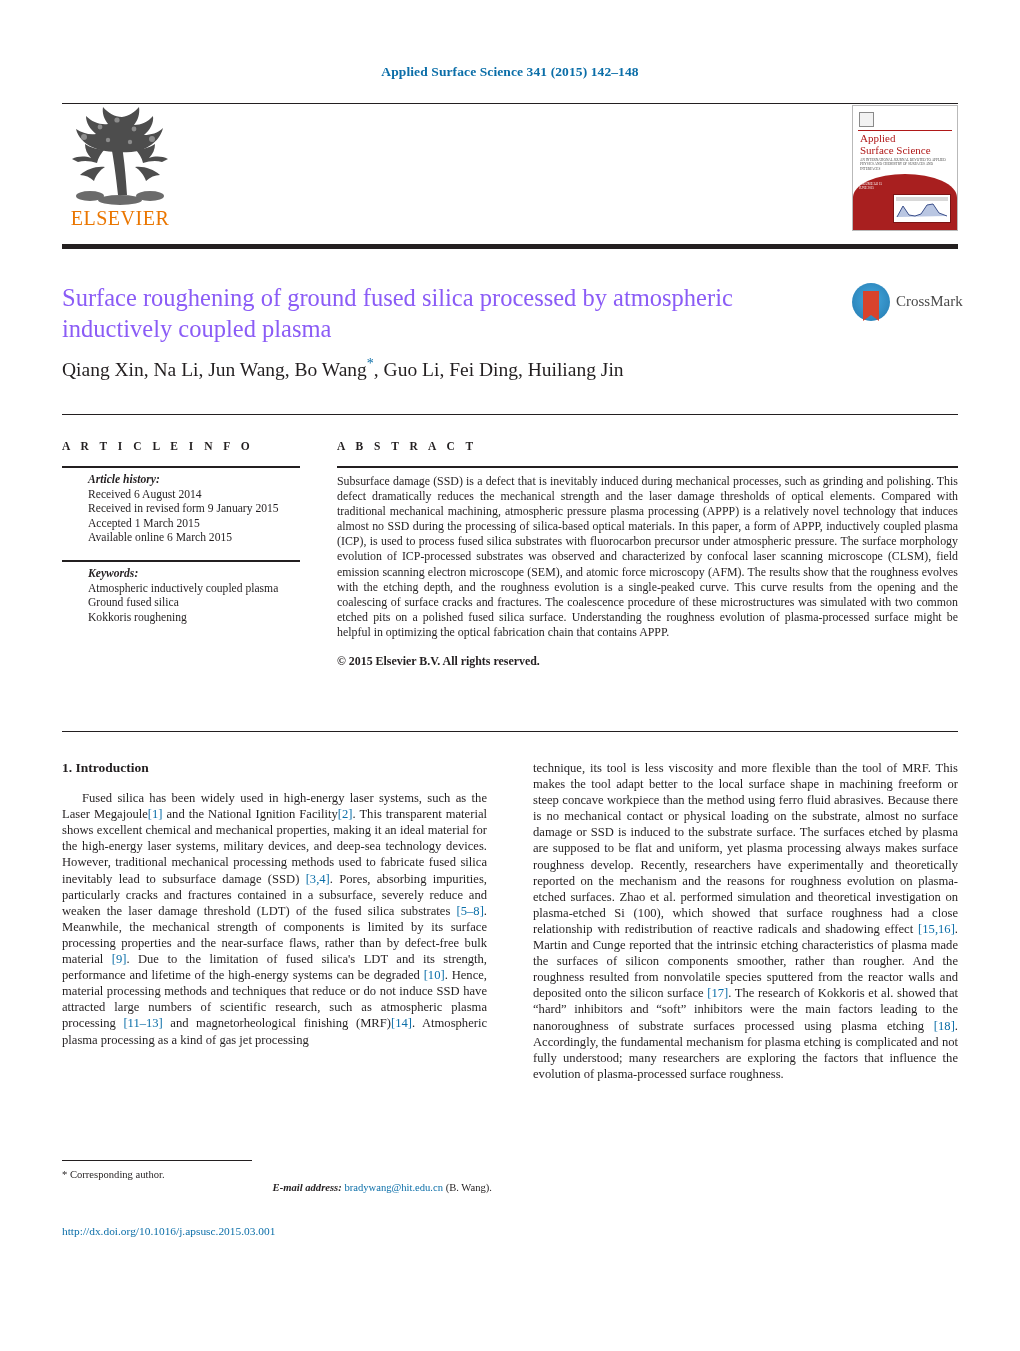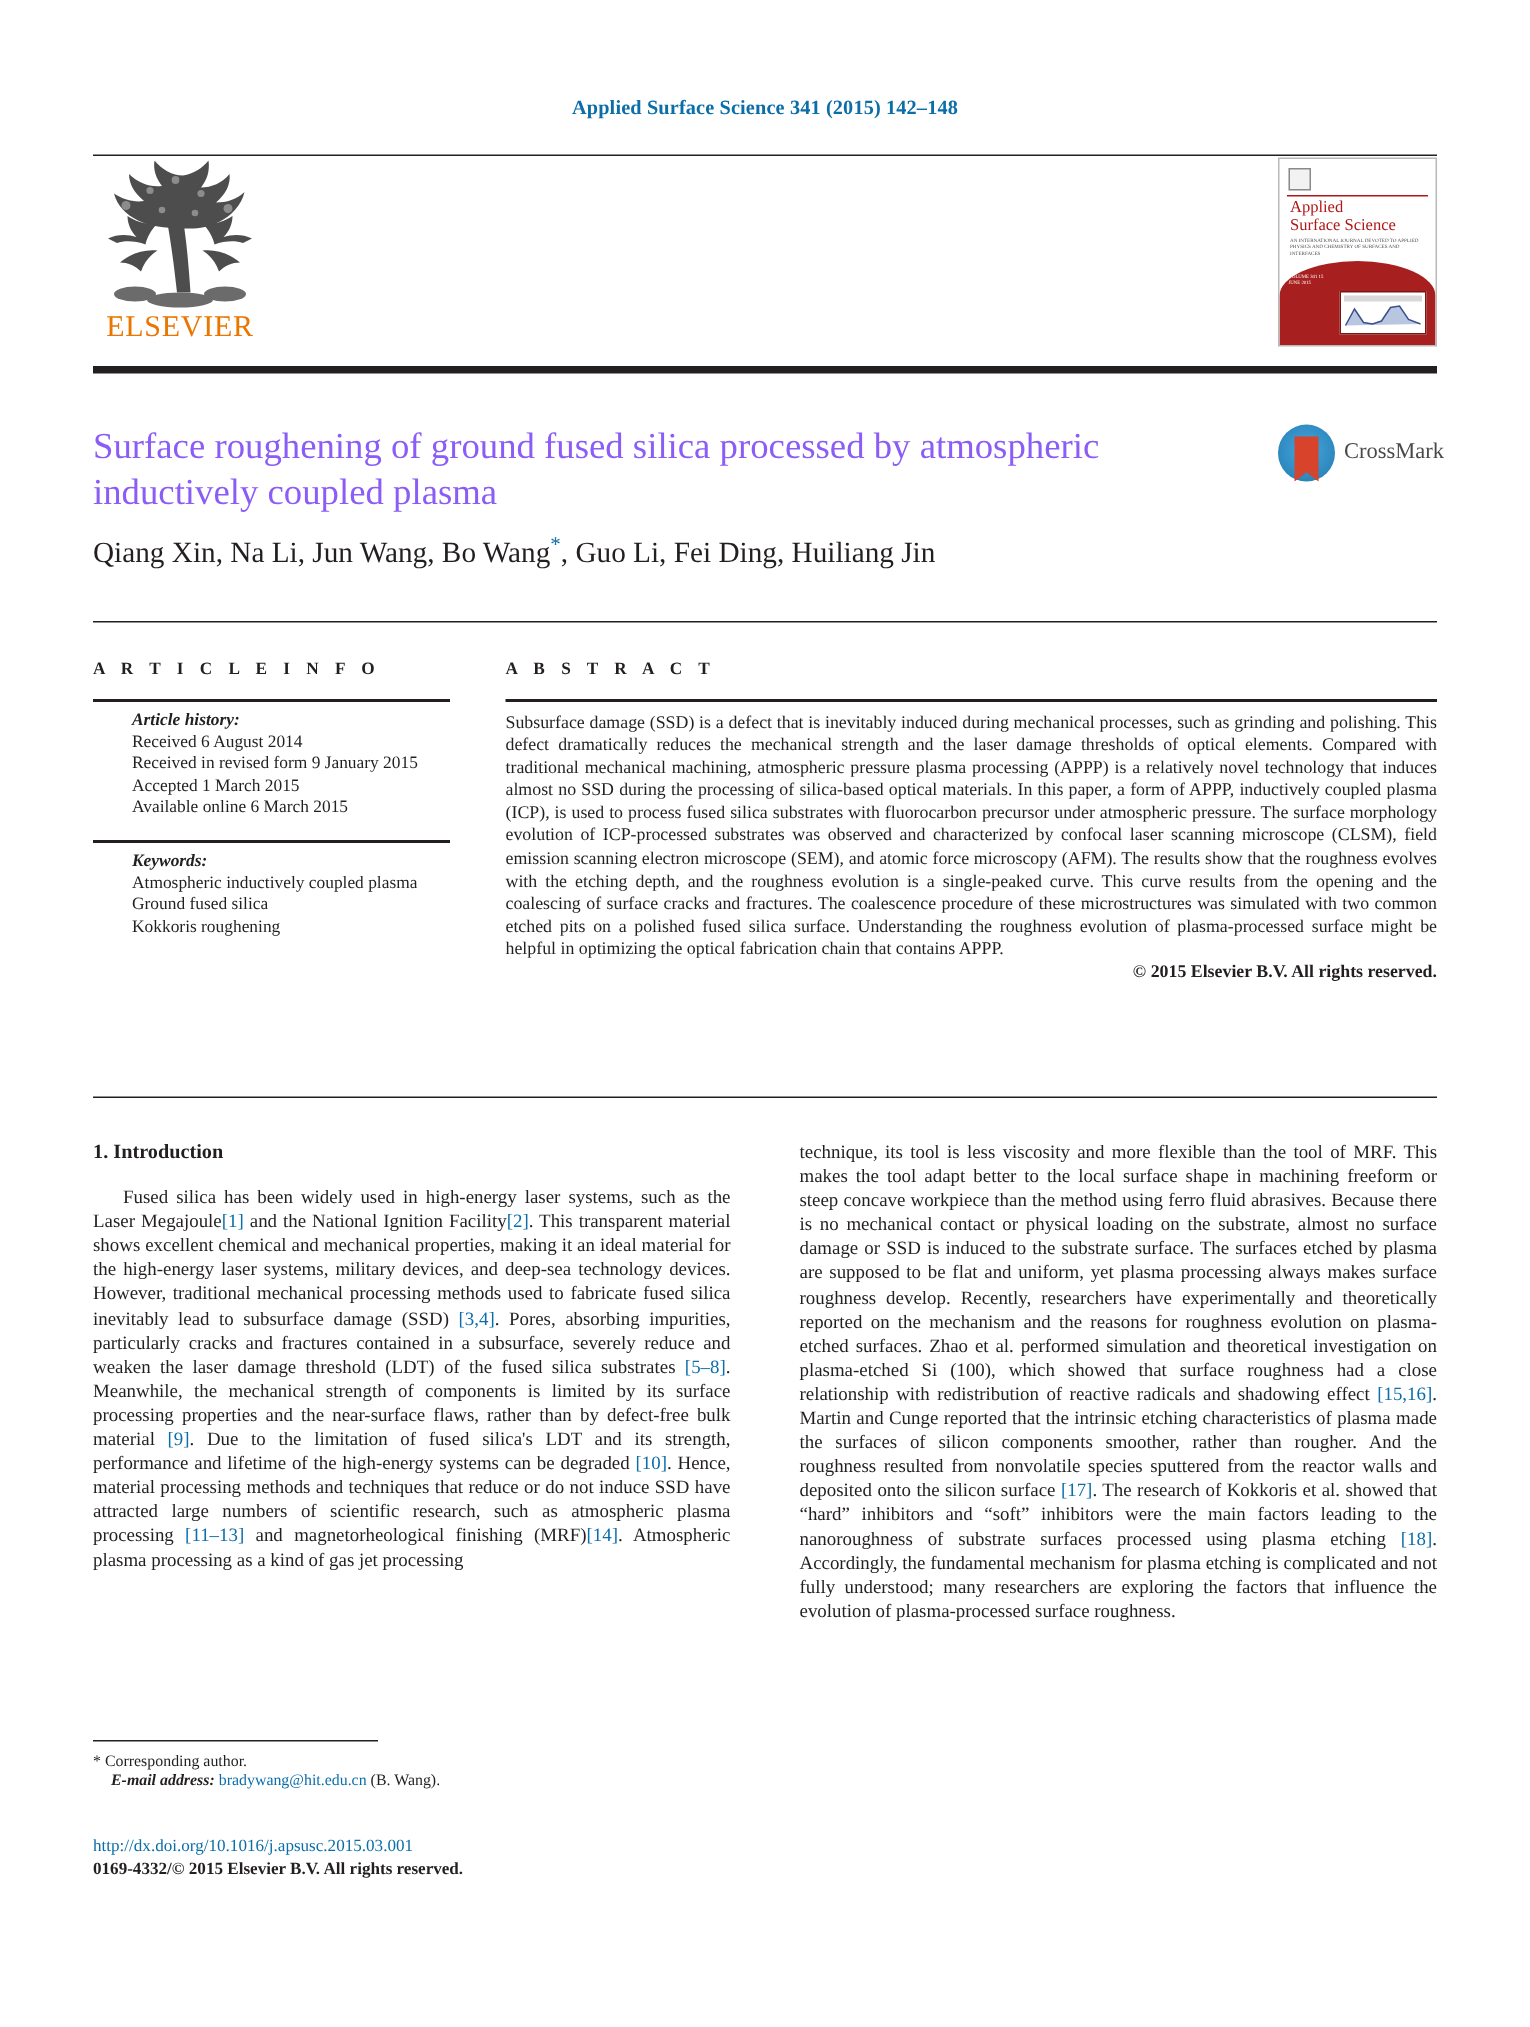--- a/index.html
+++ b/index.html
@@ -241,23 +241,23 @@
     left:337px;
     top:466px;
     width:621px;
     font-size:11.9px;
     line-height:15.1px;
     color:#231f20;
     text-align: justify;
   }
   .abstract-rule { width:621px; height:2px; background:#231f20; margin-bottom:6px; }
   .copyright {
-    text-align:right;
+    text-align:left;
     font-weight:bold;
-    margin-top:0;
+    margin-top:14px;
   }
 
   
   .body-rule {
     position:absolute; left:62px; top:731px; width:896px; height:1px; background:#231f20;
   }
   .col-left {
     position:absolute;
     left:62px;
     top:760px;
@@ -427,25 +427,24 @@
   <div class="col-right">
     <p class="para" style="text-indent:0;"><span>technique, its tool is less viscosity and more flexible than the tool of MRF. This makes the tool adapt better to the local surface shape in machining freeform or steep concave workpiece than the method using ferro fluid abrasives. Because there is no mechanical contact or physical loading on the substrate, almost no surface damage or SSD is induced to the substrate surface. The surfaces etched by plasma are supposed to be flat and uniform, yet plasma processing always makes surface roughness develop. Recently, researchers have experimentally and theoretically reported on the mechanism and the reasons for roughness evolution on plasma-etched surfaces. Zhao et al. performed simulation and theoretical investigation on plasma-etched Si (100), which showed that surface roughness had a close relationship with redistribution of reactive radicals and shadowing effect </span><span class="ref">[15,16]</span><span>. Martin and Cunge reported that the intrinsic etching characteristics of plasma made the surfaces of silicon components smoother, rather than rougher. And the roughness resulted from nonvolatile species sputtered from the reactor walls and deposited onto the silicon surface </span><span class="ref">[17]</span><span>. The research of Kokkoris et al. showed that “hard” inhibitors and “soft” inhibitors were the main factors leading to the nanoroughness of substrate surfaces processed using plasma etching </span><span class="ref">[18]</span><span>. Accordingly, the fundamental mechanism for plasma etching is complicated and not fully understood; many researchers are exploring the factors that influence the evolution of plasma-processed surface roughness.</span></p>
   </div>
 
   <div class="foot-rule"></div>
   <div class="footnote">
     <div>
       <span>*</span>
       <span>Corresponding author.</span>
     </div>
-    <div style="padding-left:12px;">
+    <div style="padding-left:12px;text-align:right;">
       <span class="fn-ital">E-mail address:</span>
       <span class="mail">bradywang@hit.edu.cn</span>
       <span>(B. Wang).</span>
     </div>
   </div>
 
   <div class="doi-block">
     <div class="doi-link">http://dx.doi.org/10.1016/j.apsusc.2015.03.001</div>
-    <div class="issn-line">0169-4332/© 2015 Elsevier B.V. All rights reserved.</div>
   </div>
 
 </div>
 
 </body></html>

